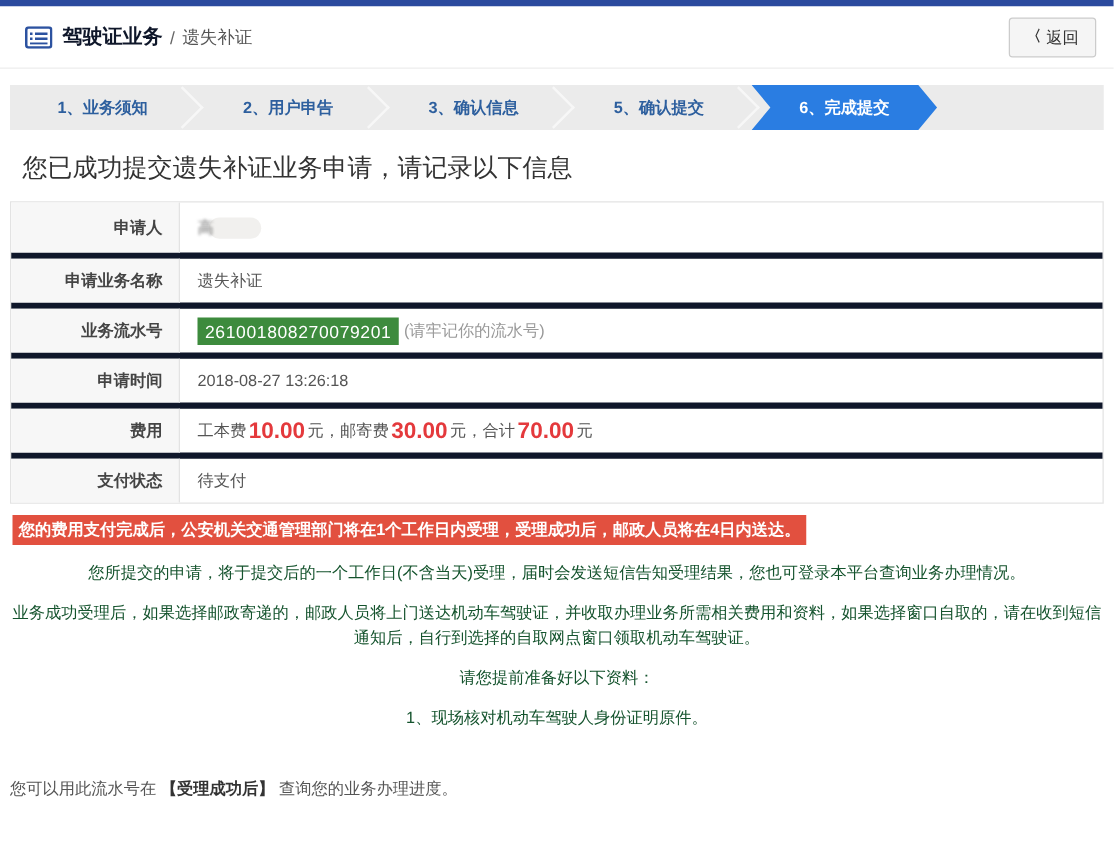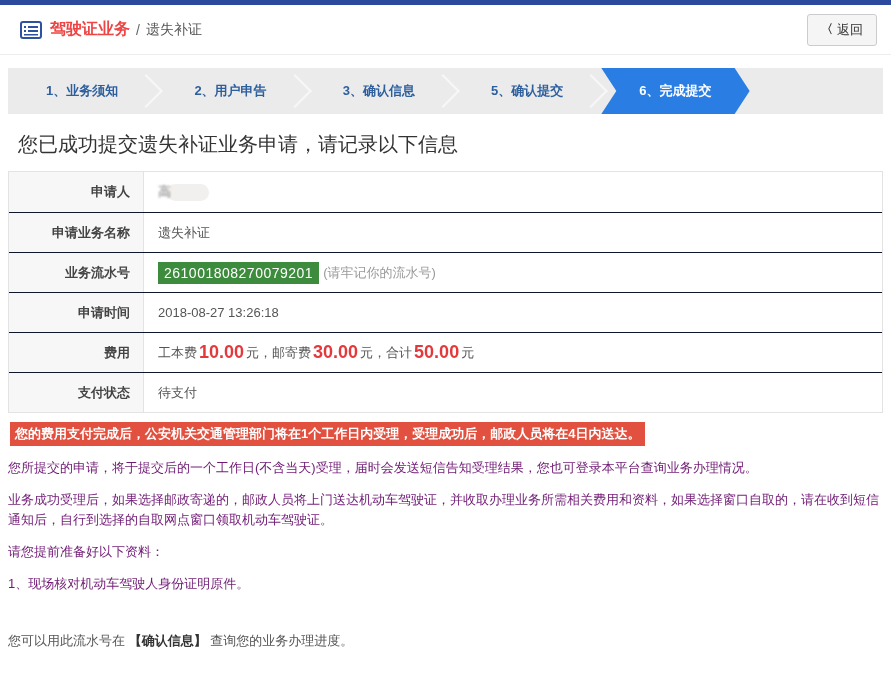--- a/index.html
+++ b/index.html
@@ -4,48 +4,48 @@
 <style>
   * { margin:0; padding:0; box-sizing:border-box; }
   html,body { width:891px; height:681px; background:#fff; overflow:hidden;
     font-family:"Liberation Sans","DejaVu Sans",sans-serif; }
 
   .topbar { height:5px; background:#2b4a9e; width:100%; }
 
   .header { height:50px; display:flex; align-items:center; padding:0 14px 0 20px;
     border-bottom:1px solid #ededed; }
   .list-icon { width:22px; height:18px; margin-right:8px; flex:0 0 auto; }
-  .hd-title { color:#ef4444; font-size:16px; font-weight:bold; }
+  .hd-title { color:#0f172a; font-size:16px; font-weight:bold; }
   .hd-sep { color:#666; font-size:14px; margin:0 6px; }
   .hd-sub { color:#555; font-size:14px; }
   .hd-spacer { flex:1; }
   .back-btn { background:#f5f5f5; border:1px solid #ccc; border-radius:3px;
     color:#333; font-size:13px; padding:6px 13px; cursor:pointer; display:flex;
     align-items:center; gap:4px; }
   .back-btn .chev { font-size:12px; color:#333; font-weight:bold; }
 
-  .steps { margin:13px 8px 0 8px; height:46px; background:#ebebeb; display:flex;
+  .steps { margin:13px 8px 0 8px; height:36px; background:#ebebeb; display:flex;
     position:relative; }
   .step { flex:1; position:relative; display:flex; align-items:center;
     justify-content:center; color:#2d5f9e; font-size:13px; font-weight:bold;
     cursor:pointer; }
   .step:not(.active):not(.spacer)::after { content:""; position:absolute;
     right:-2px; top:50%; width:22px; height:22px;
     border-top:2px solid #f7f7f7; border-right:2px solid #f7f7f7;
     transform:translateY(-50%) rotate(45deg); }
   .step.active { background:#2a7de2; color:#fff;
     clip-path:polygon(0 0, calc(100% - 15px) 0, 100% 50%, calc(100% - 15px) 100%, 0 100%, 15px 50%);
     margin-right:-15px; z-index:2; }
   .step.spacer { cursor:default; }
 
   .success-msg { margin:17px 0 13px 18px; font-size:20px; color:#333; }
 
   .info-table { margin:0 8px; border:1px solid #e3e3e3; }
   .i-row { display:grid; grid-template-columns:135px 1fr; min-height:40px; }
-  .i-row + .i-row { border-top:1px solid #0f172a; }
+  .i-row + .i-row { border-top:5px solid #0f172a; }
   .i-label { background:#f7f7f7; border-right:1px solid #e3e3e3; display:flex;
     align-items:center; justify-content:flex-end; padding-right:13px;
     font-size:13px; font-weight:bold; color:#444; }
   .i-value { display:flex; align-items:center; padding-left:14px; font-size:13px;
     color:#555; }
 
   .name-char { color:#777; filter:blur(1.2px); }
   .name-blur { display:inline-block; width:42px; height:17px; background:#f1f0ee;
     border-radius:9px; margin-left:-4px; vertical-align:middle; }
 
@@ -53,21 +53,21 @@
     padding:3px 6px; letter-spacing:0.5px; }
   .serial-note { color:#999; margin-left:4px; }
 
   .fee-num { color:#e4393c; font-weight:bold; font-size:18px; margin:0 2px; }
 
   .notice { margin:9px 0 0 10px; }
   .notice span { display:inline-block; background:#e2503f; color:#fff;
     font-weight:bold; font-size:13px; padding:3px 5px; }
 
   .paras { margin:8px 8px 0 8px; }
-  .paras p { font-size:13px; color:#701a75; line-height:20px; margin-top:12px; }
+  .paras p { font-size:13px; color:#14532d; line-height:20px; margin-top:12px;text-align:center; }
   .progress-line { font-size:13px; color:#555; margin:38px 8px 0 8px; }
   .progress-link { color:#333; font-weight:bold; cursor:pointer; }
 </style>
 </head>
 <body>
 
 <div class="topbar"></div>
 
 <div class="header">
   <svg class="list-icon" viewBox="0 0 22 18">
@@ -125,21 +125,21 @@
   <div class="i-row">
     <div class="i-label">费用</div>
     <div class="i-value">
       <span>工本费</span>
       <span class="fee-num">10.00</span>
       <span>元，</span>
       <span>邮寄费</span>
       <span class="fee-num">30.00</span>
       <span>元，</span>
       <span>合计</span>
-      <span class="fee-num">50.00</span>
+      <span class="fee-num">70.00</span>
       <span>元</span>
     </div>
   </div>
   <div class="i-row">
     <div class="i-label">支付状态</div>
     <div class="i-value">待支付</div>
   </div>
 </div>
 
 <div class="notice">
@@ -148,15 +148,15 @@
 
 <div class="paras">
   <p>您所提交的申请，将于提交后的一个工作日(不含当天)受理，届时会发送短信告知受理结果，您也可登录本平台查询业务办理情况。</p>
   <p>业务成功受理后，如果选择邮政寄递的，邮政人员将上门送达机动车驾驶证，并收取办理业务所需相关费用和资料，如果选择窗口自取的，请在收到短信通知后，自行到选择的自取网点窗口领取机动车驾驶证。</p>
   <p>请您提前准备好以下资料：</p>
   <p>1、现场核对机动车驾驶人身份证明原件。</p>
 </div>
 
 <div class="progress-line">
   <span>您可以用此流水号在</span>
-  <span class="progress-link">【确认信息】</span>
+  <span class="progress-link">【受理成功后】</span>
   <span>查询您的业务办理进度。</span>
 </div>
 
 </body></html>

